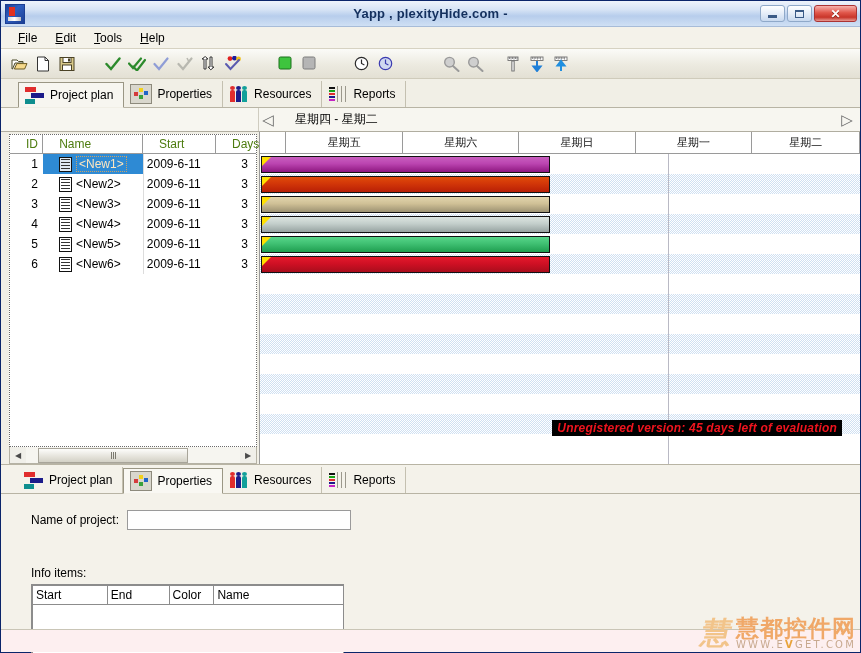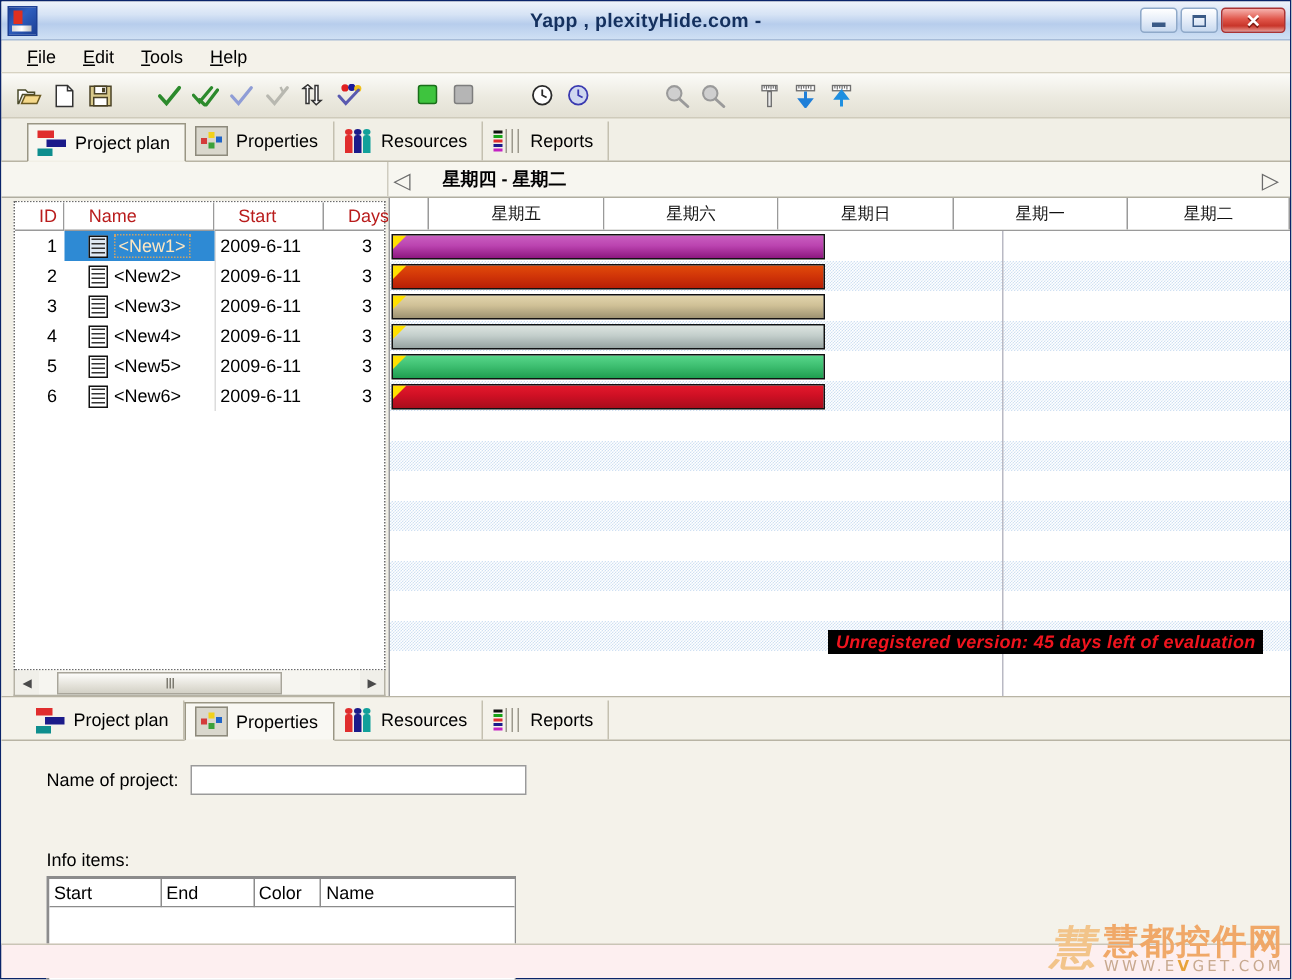--- a/index.html
+++ b/index.html
@@ -201,21 +201,21 @@
   }
   .nav-spacer { width: 258px; height:100%; border-right:1px solid #cfccc0; box-sizing:border-box; }
   .nav-arrow {
     width: 18px; height: 100%;
     display:flex; align-items:center; justify-content:center;
     color:#6b6b6b; font-size:15px;
   }
   .nav-range {
     flex:1 1 auto;
     padding-left:18px;
-    font-size:12px; color:#000;font-weight:bold;
+    font-size:12px; color:#000;
   }
 
   .plan-body { flex: 1 1 auto; display: flex; min-height: 0; }
 
   
   .grid-wrap {
     width: 258px;
     flex: 0 0 auto;
     display: flex; flex-direction: column;
     background: #f1efe6;
@@ -225,21 +225,21 @@
   .grid {
     flex: 1 1 auto;
     border: 1px dotted #6b6b6b;
     background: #fff;
     display: flex; flex-direction: column;
     min-height: 0;
     box-sizing: border-box;
   }
   .grid-head { display: flex; height: 19px; flex: 0 0 auto; background:#fff; }
   .gh {
-    font-size: 12px; color:#b91c1c;
+    font-size: 12px; color:#4d7c0f;
     border-right: 1px solid #9a9a9a;
     border-bottom: 1px solid #9a9a9a;
     padding-left: 16px;
     display:flex; align-items:center;
     box-sizing: border-box;
     background:#fff;
   }
   .gh.c-id   { width: 34px; }
   .gh.c-name { width: 104px; }
   .gh.c-start{ width: 76px; }

